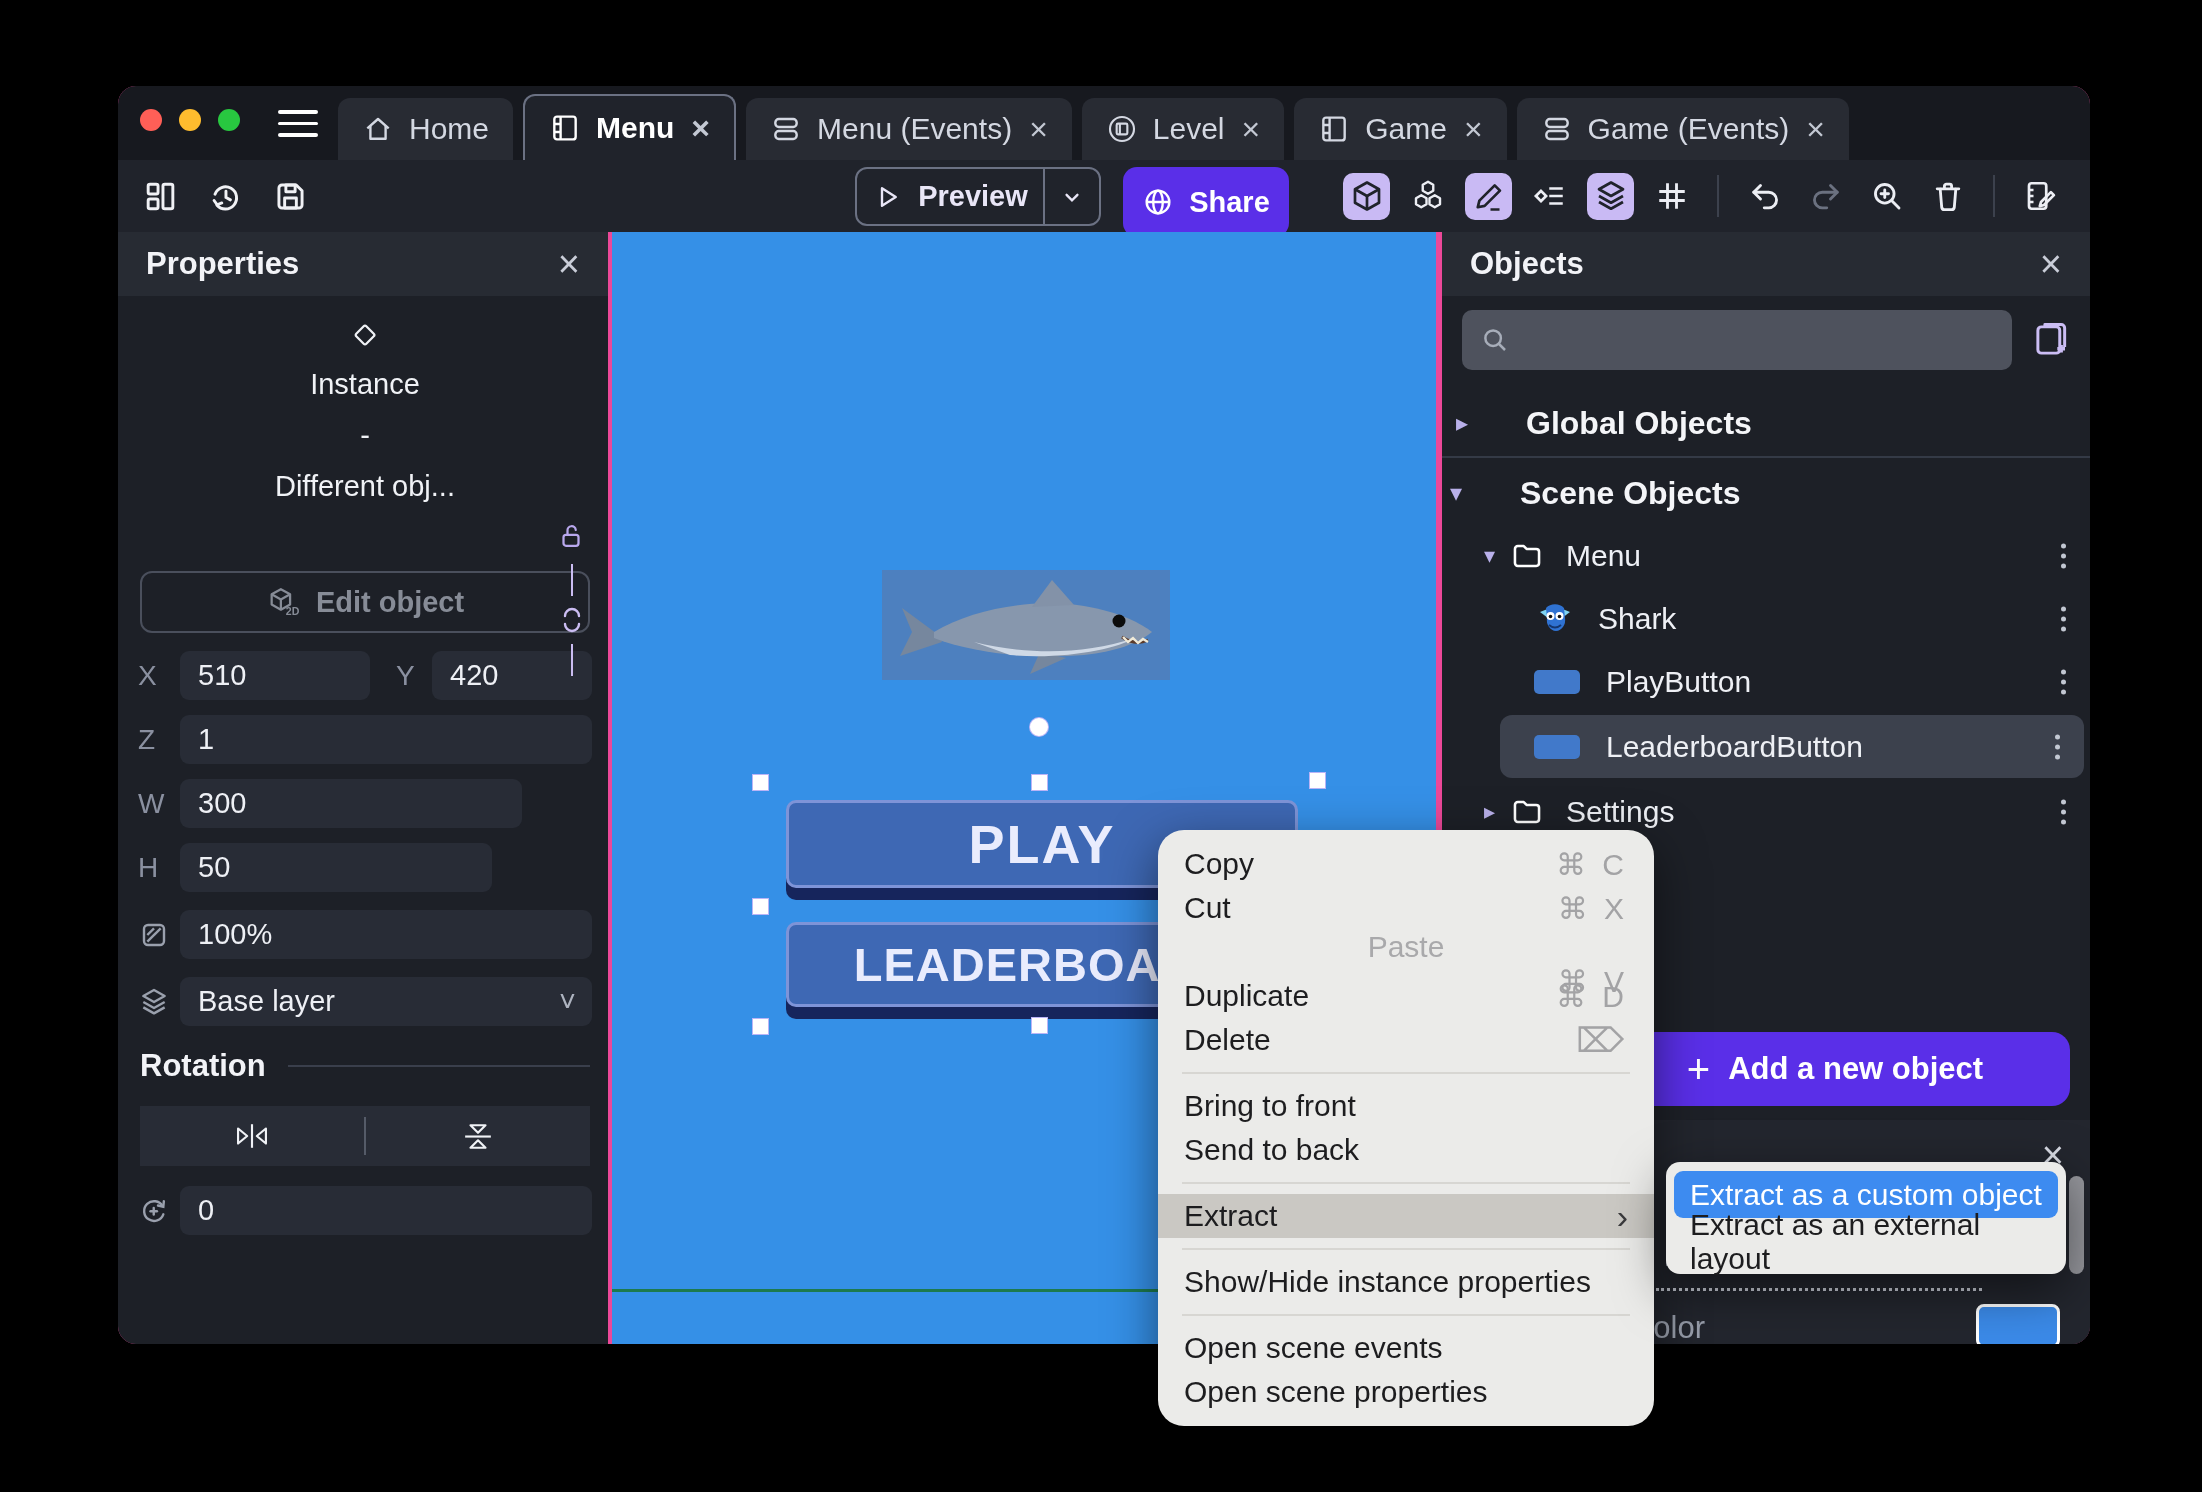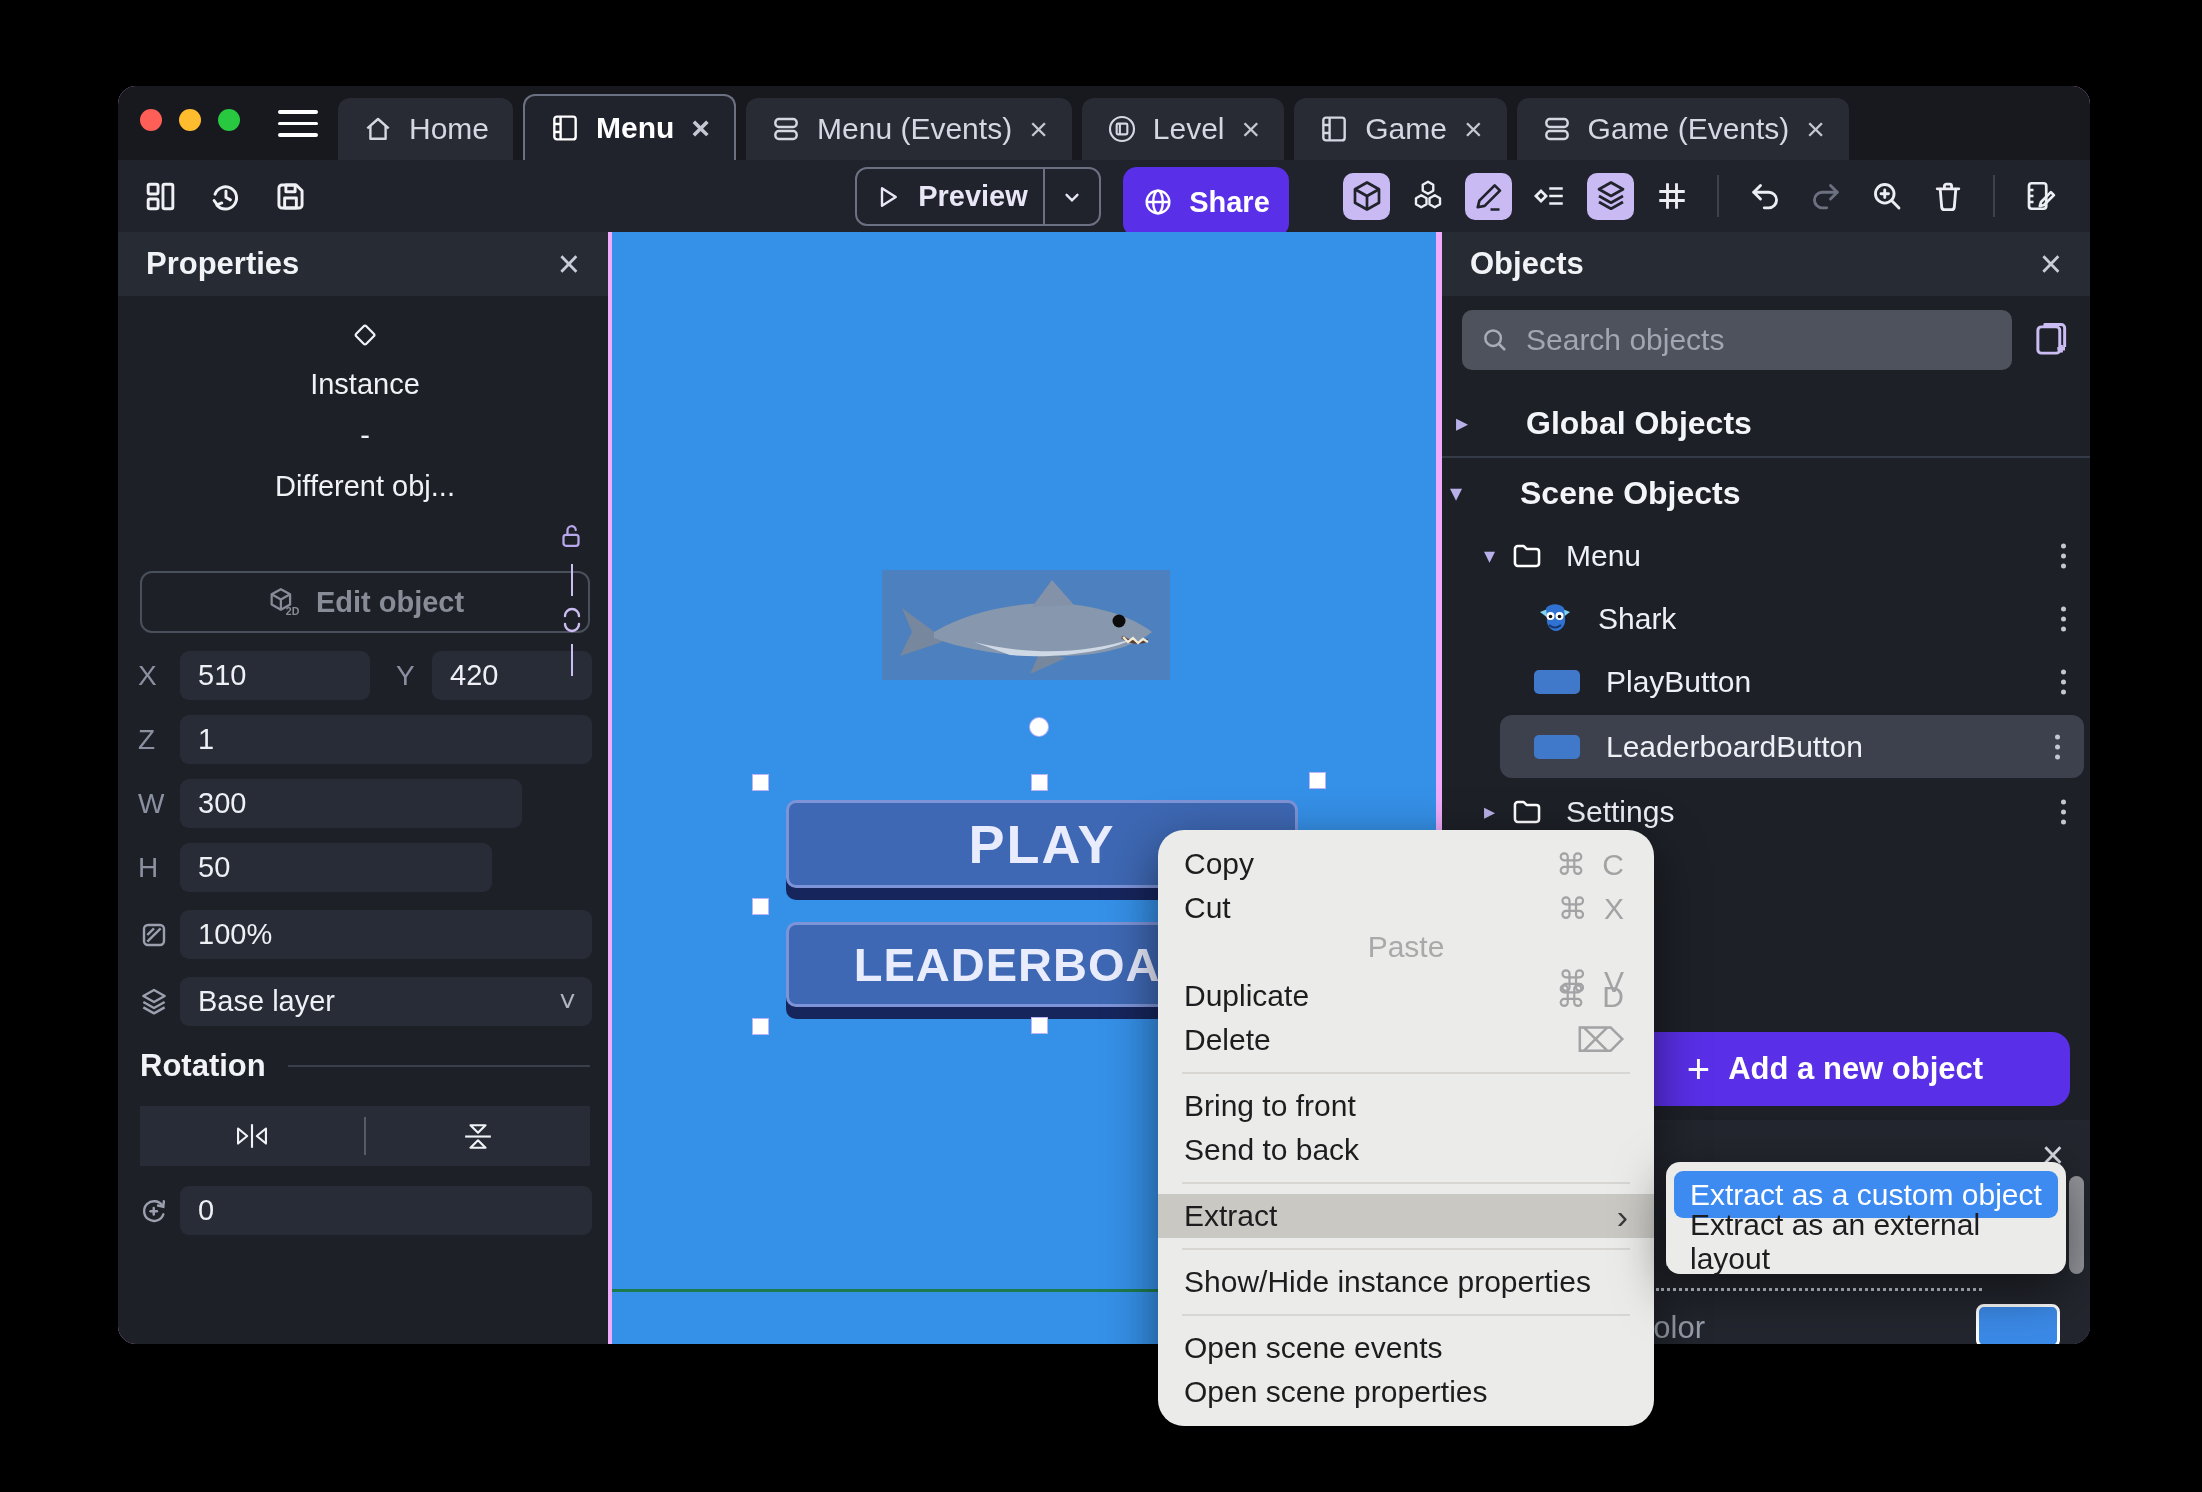--- a/index.html
+++ b/index.html
@@ -2,21 +2,21 @@
 <html><head>
 <meta charset="utf-8">
 <style>
   * { margin:0; padding:0; box-sizing:border-box; }
   html,body { background:#000; }
   body { font-family:"Liberation Sans", sans-serif; }
   .stage { position:relative; width:2202px; height:1492px; overflow:hidden; background:#000; }
 
   
   .window { position:absolute; left:118px; top:86px; width:1972px; height:1258px;
-            background:#f0abfc; border-radius:18px; overflow:hidden; }
+            background:#ec4899; border-radius:18px; overflow:hidden; }
 
   
   .titlebar { position:absolute; left:0; top:0; right:0; height:74px; background:#17191f; }
   .lights { position:absolute; left:22px; top:23px; display:flex; gap:17px; }
   .light { width:22px; height:22px; border-radius:50%; }
   .hamburger { position:absolute; left:160px; top:24px; width:40px; height:27px;
                display:flex; flex-direction:column; justify-content:space-between; cursor:pointer; }
   .hamburger i { display:block; height:3.6px; background:#fff; border-radius:2px; }
   .tabs { position:absolute; left:220px; bottom:0; display:flex; gap:10px; align-items:flex-end; }
   .tab { height:62px; border-radius:12px 12px 0 0; background:#282b33; padding:0 24px;
@@ -515,21 +515,20 @@
         <span>Objects</span>
         <span class="phead-x">×</span>
       </div>
 
       <div class="search-row">
         <div class="search">
           <svg viewBox="0 0 24 24" fill="none" stroke="currentColor" stroke-width="2">
               <circle cx="10.5" cy="10.5" r="6.2"></circle>
               <line x1="15.2" y1="15.2" x2="20" y2="20"></line>
             </svg>
-          <input placeholder="Search objects" style="">
         </div>
         <span class="fplus">
           <svg viewBox="0 0 24 24" fill="none" stroke="currentColor" stroke-width="1.7" stroke-linejoin="round">
               <path d="M6.5 4.5 H15 a2 2 0 0 1 2 2 V17.5 a2 2 0 0 1-2 2 H6.5 a2 2 0 0 1-2-2 V6.5 a2 2 0 0 1 2-2 Z"></path>
               <path d="M8.5 4.5 V3.2 H17.8 a2 2 0 0 1 2 2 V16"></path>
               <path d="M15.6 17 h4.4 M17.8 14.8 v4.4" stroke-width="2"></path>
             </svg>
         </span>
       </div>
 

